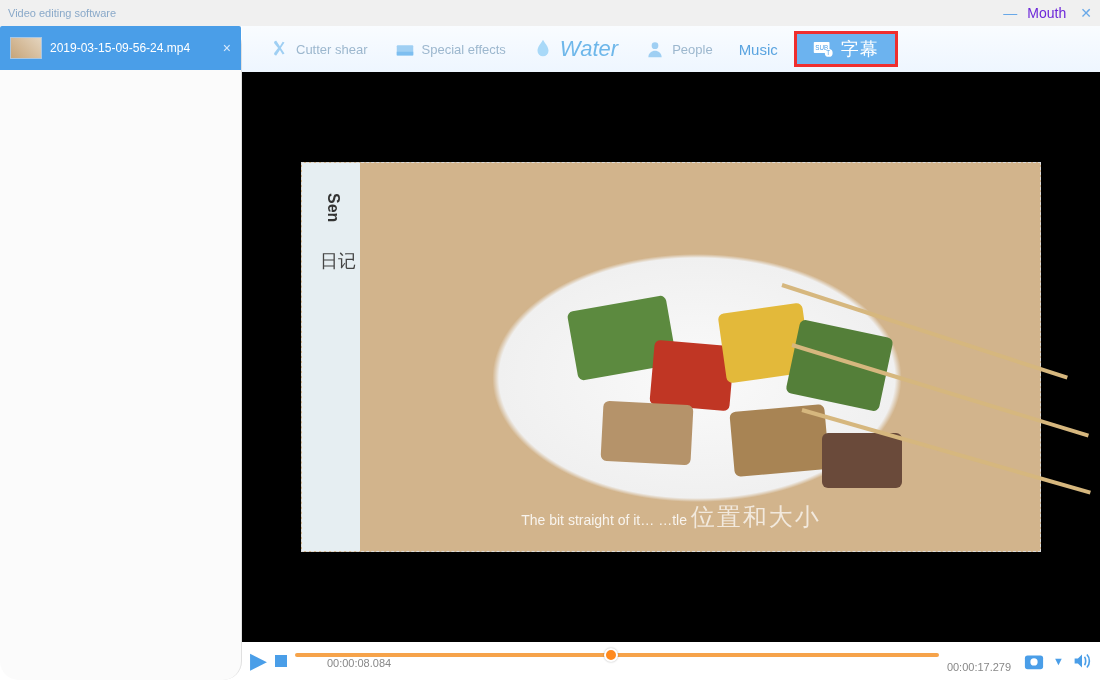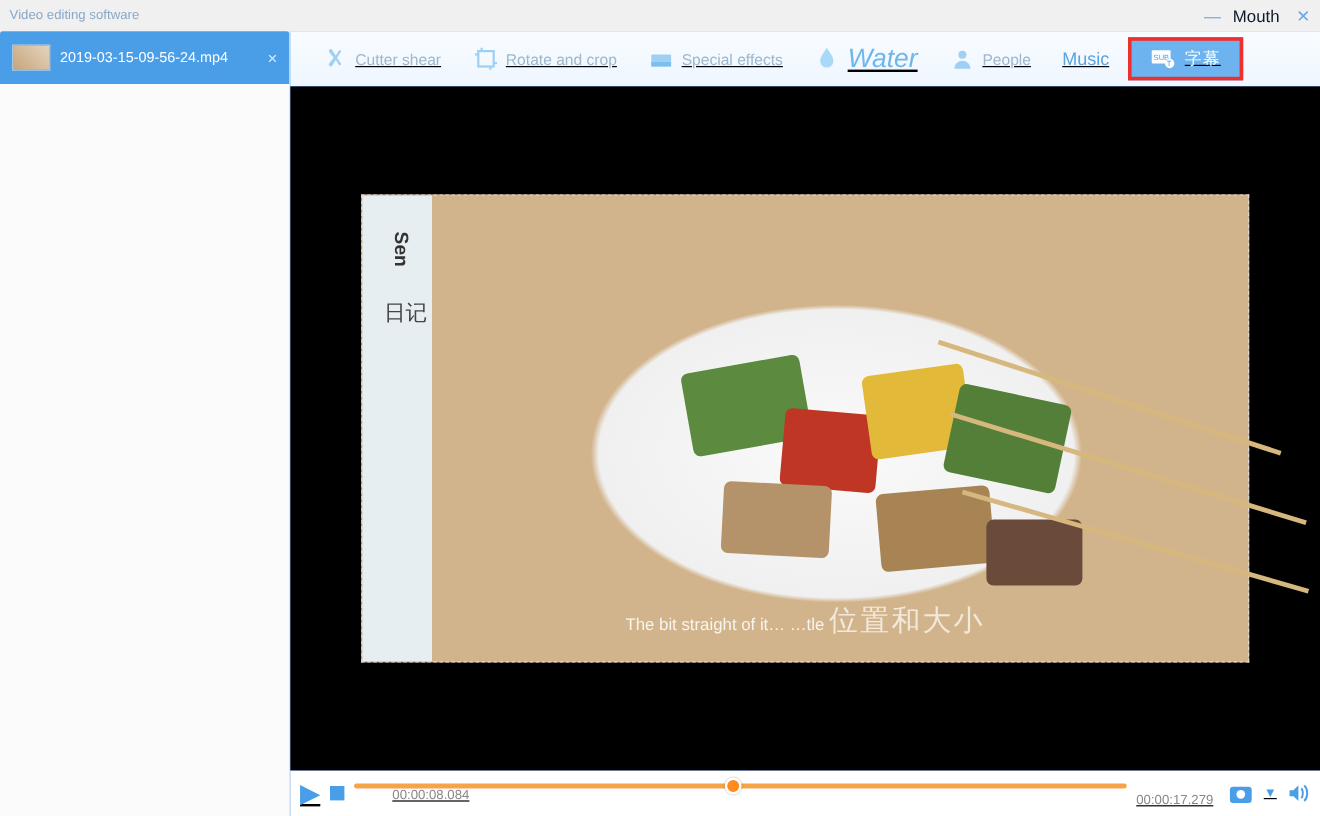--- a/index.html
+++ b/index.html
@@ -2,39 +2,39 @@
 <html><head>
 <meta charset="utf-8">
 <style>
   * { box-sizing: border-box; margin: 0; padding: 0; font-family: Arial, sans-serif; }
   body { width: 1100px; height: 680px; background: #fff; overflow: hidden; position: relative; }
 
   .titlebar { height: 26px; background: #f0f0f0; display: flex; align-items: center; justify-content: space-between; padding: 0 8px; font-size: 11px; color: #8aa9c9; }
   .titlebar .title { color: #8aa9c9; }
   .titlebar .wincontrols { display: flex; align-items: center; gap: 10px; color: #68a8e8; }
   .titlebar .wincontrols span { cursor: pointer; font-size: 14px; }
-  .titlebar .wmouth { color:#0f172a; font-size:11px; margin-right:4px; }
+  .titlebar .wmouth { color:#6d28d9; font-size:11px; margin-right:4px; }
 
   .main { display: flex; height: 654px; }
 
-  .sidebar { width: 242px; background: #fbfbfb; border-right: 1px solid #e0e0e0; }
+  .sidebar { width: 242px; background: #fbfbfb; border-right: 1px solid #e0e0e0; border-radius: 19px; }
   .file-tab { height: 44px; background: #4a9ee8; display: flex; align-items: center; gap: 8px; padding: 0 10px; color: #fff; font-size: 12px; border-radius: 2px 2px 0 0; position:relative;}
   .file-tab .thumb { width: 32px; height: 22px; background: linear-gradient(45deg,#c7a57a,#e4d4be); border:1px solid #a8c7e4; }
   .file-tab .name { flex:1; white-space: nowrap; overflow: hidden; text-overflow: ellipsis; }
   .file-tab .close-x { color:#d9eafc; font-size:14px; cursor:pointer; }
 
-  .editor { flex: 1; background:#3b82f6; display:flex; flex-direction:column;text-decoration:underline; }
+  .editor { flex: 1; background:#8b5cf6; display:flex; flex-direction:column; }
 
   .toolbar { height: 46px; background: linear-gradient(#f9fcff,#eef6ff); display:flex; align-items:center; gap: 6px; padding: 0 16px; font-size: 13px; color:#999; position:relative;}
   .tbtn { display:flex; align-items:center; gap:6px; padding: 4px 10px; cursor:pointer; color:#9cb7ce;}
   .tbtn .ic { width:22px; height:22px; display:inline-flex; align-items:center; justify-content:center;}
   .tbtn.water { font-size:22px; color:#6eb7ea; font-style:italic;}
   .tbtn.music { color:#5aa4e0; font-size:15px;}
   .tbtn.subtitle { background:#6cb3ef; border:3px solid #ef2e2e; color:#fff; padding:4px 16px; height:36px;}
-  .tbtn.subtitle .subglyph { color:#fff; font-size:14px; letter-spacing:1px;}
+  .tbtn.subtitle .subglyph { color:#fff; font-size:18px; letter-spacing:1px;}
 
   .preview-wrap { flex:1; background:#000; position:relative; display:flex; align-items:center; justify-content:center;}
   .video-img { width: 740px; height: 390px; position:relative; border:1px dashed #d9d9d9; background:#d2b48c;}
   .vleft { position:absolute; left:0; top:0; bottom:0; width:58px; background:#e6eef2;}
   .vtxt1 { position:absolute; left:22px; top:30px; writing-mode:vertical-rl; font-size:16px; color:#333; font-weight:600;}
   .vtxt2 { position:absolute; left:18px; top:86px; font-size:18px; color:#444;text-align:right; }
   .plate { position:absolute; left:100px; top:50px; width:590px; height:300px; background:radial-gradient(ellipse 330px 200px at 50% 55%, #fafafa 0%, #f0f0f0 60%, #d2b48c 62%);}
   .pep { position:absolute; border-radius:6px;}
   .g1 { width:100px; height:70px; background:#5c8a3f; left:170px; top:90px; transform:rotate(-10deg);}
   .r1 { width:80px; height:65px; background:#c03624; left:250px; top:130px; transform:rotate(5deg);}
@@ -86,29 +86,20 @@
 
   <div class="editor">
     <div class="toolbar">
       <div class="tbtn">
         <span class="ic">
           <svg width="22" height="22" viewBox="0 0 24 24">
               <path fill="#9fcff3" d="M9 3c2 3 4 6 4 6l3-5 2 1-4 6 4 6-2 1-3-5s-2 3-4 6c-2 0-3-2-2-3l4-5-4-5c-1-1 0-3 2-3z"></path>
             </svg>
         </span>
         <span>Cutter shear</span>
-      </div>
-      <div class="tbtn">
-        <span class="ic">
-          <svg width="22" height="22" viewBox="0 0 24 24">
-              <rect x="5" y="5" width="14" height="14" fill="none" stroke="#9fcff3" stroke-width="2"></rect>
-              <path d="M2 8h3M22 16h-3M8 2v3M16 22v-3" stroke="#9fcff3" stroke-width="2"></path>
-            </svg>
-        </span>
-        <span>Rotate and crop</span>
       </div>
       <div class="tbtn">
         <span class="ic">
           <svg width="22" height="22" viewBox="0 0 24 24">
               <rect x="3" y="8" width="18" height="11" rx="1" fill="#9fcff3"></rect>
               <rect x="3" y="15" width="18" height="4" fill="#7dbef0"></rect>
             </svg>
         </span>
         <span>Special effects</span>
       </div>

